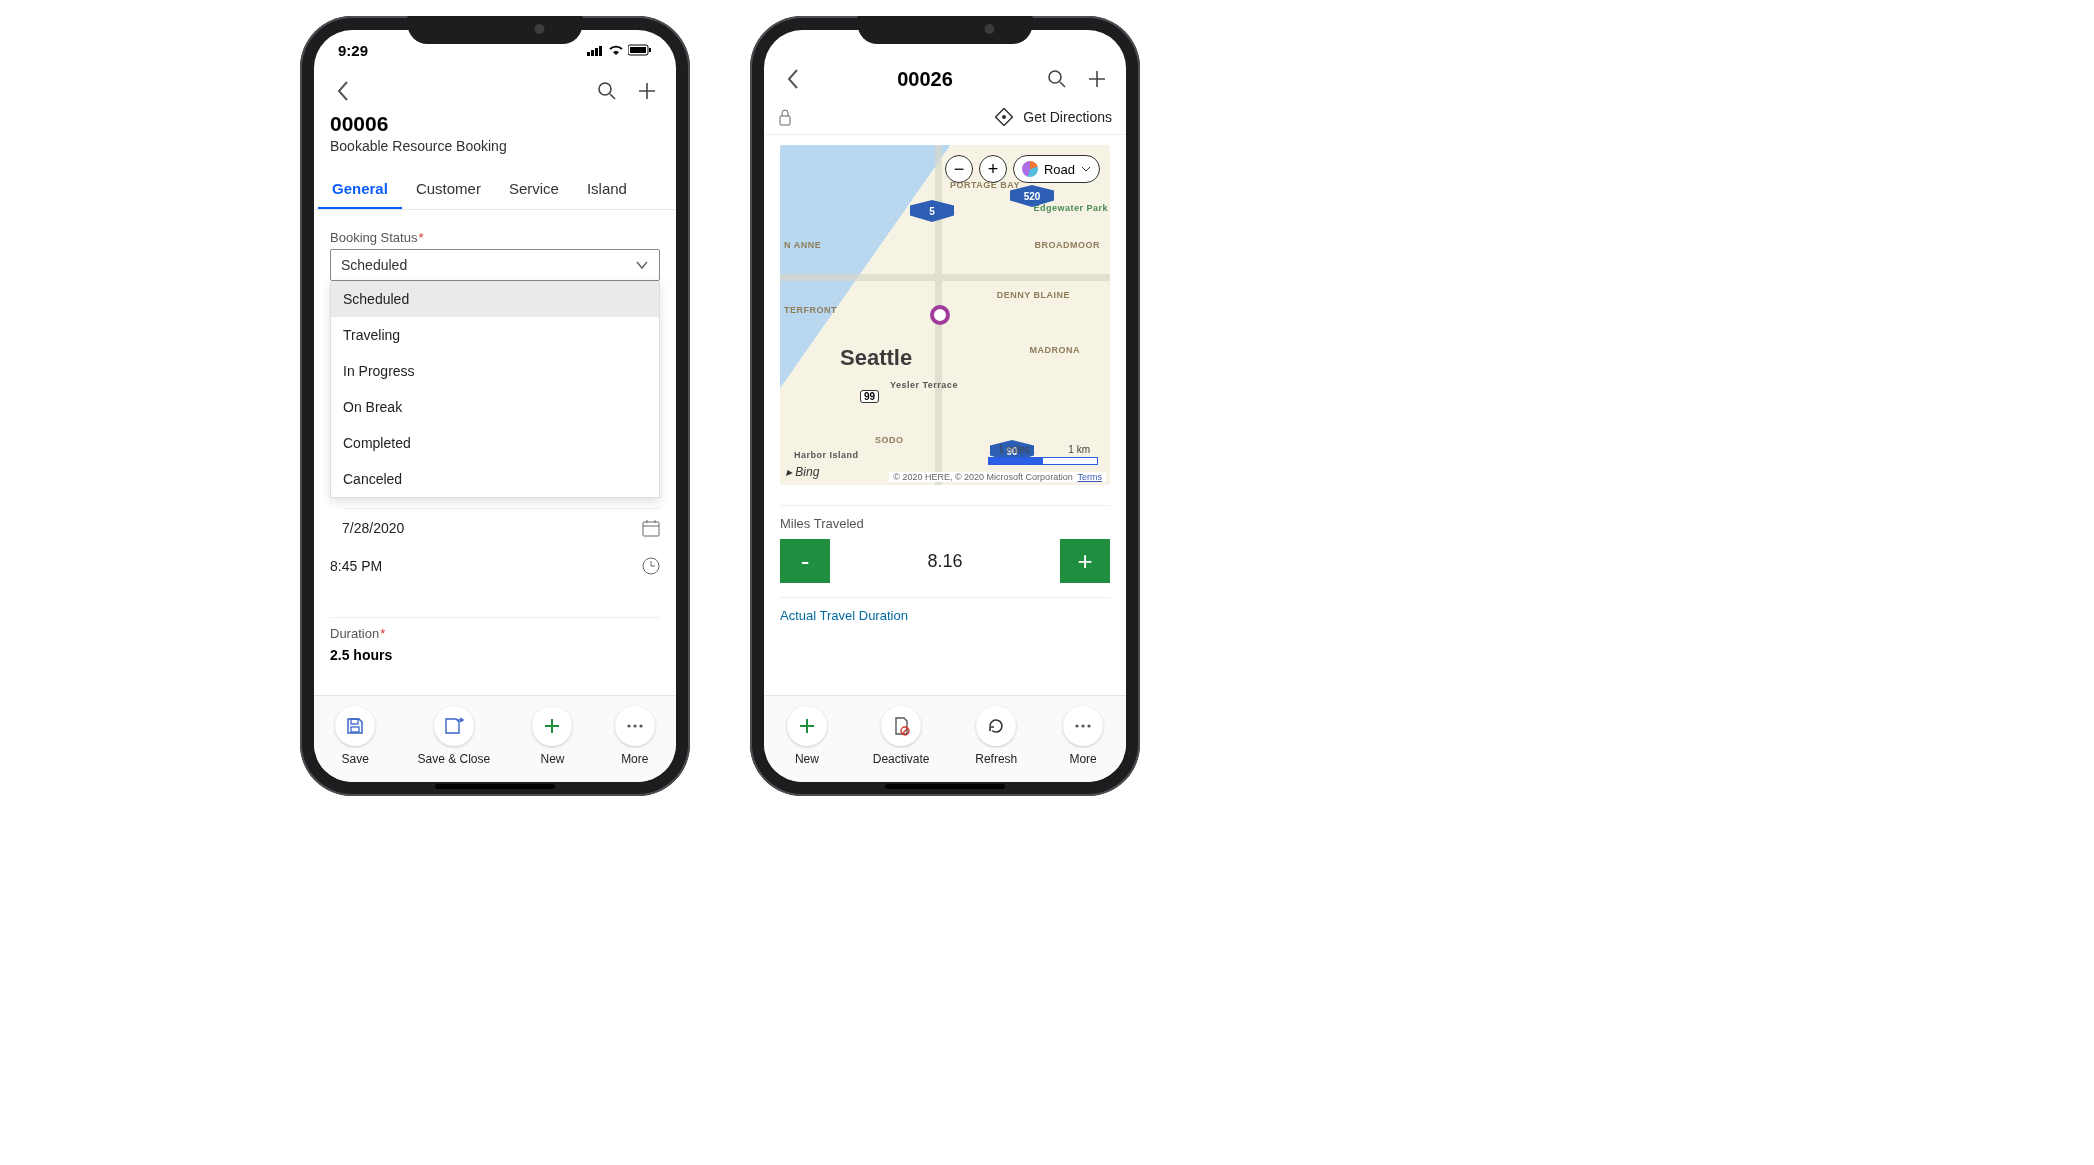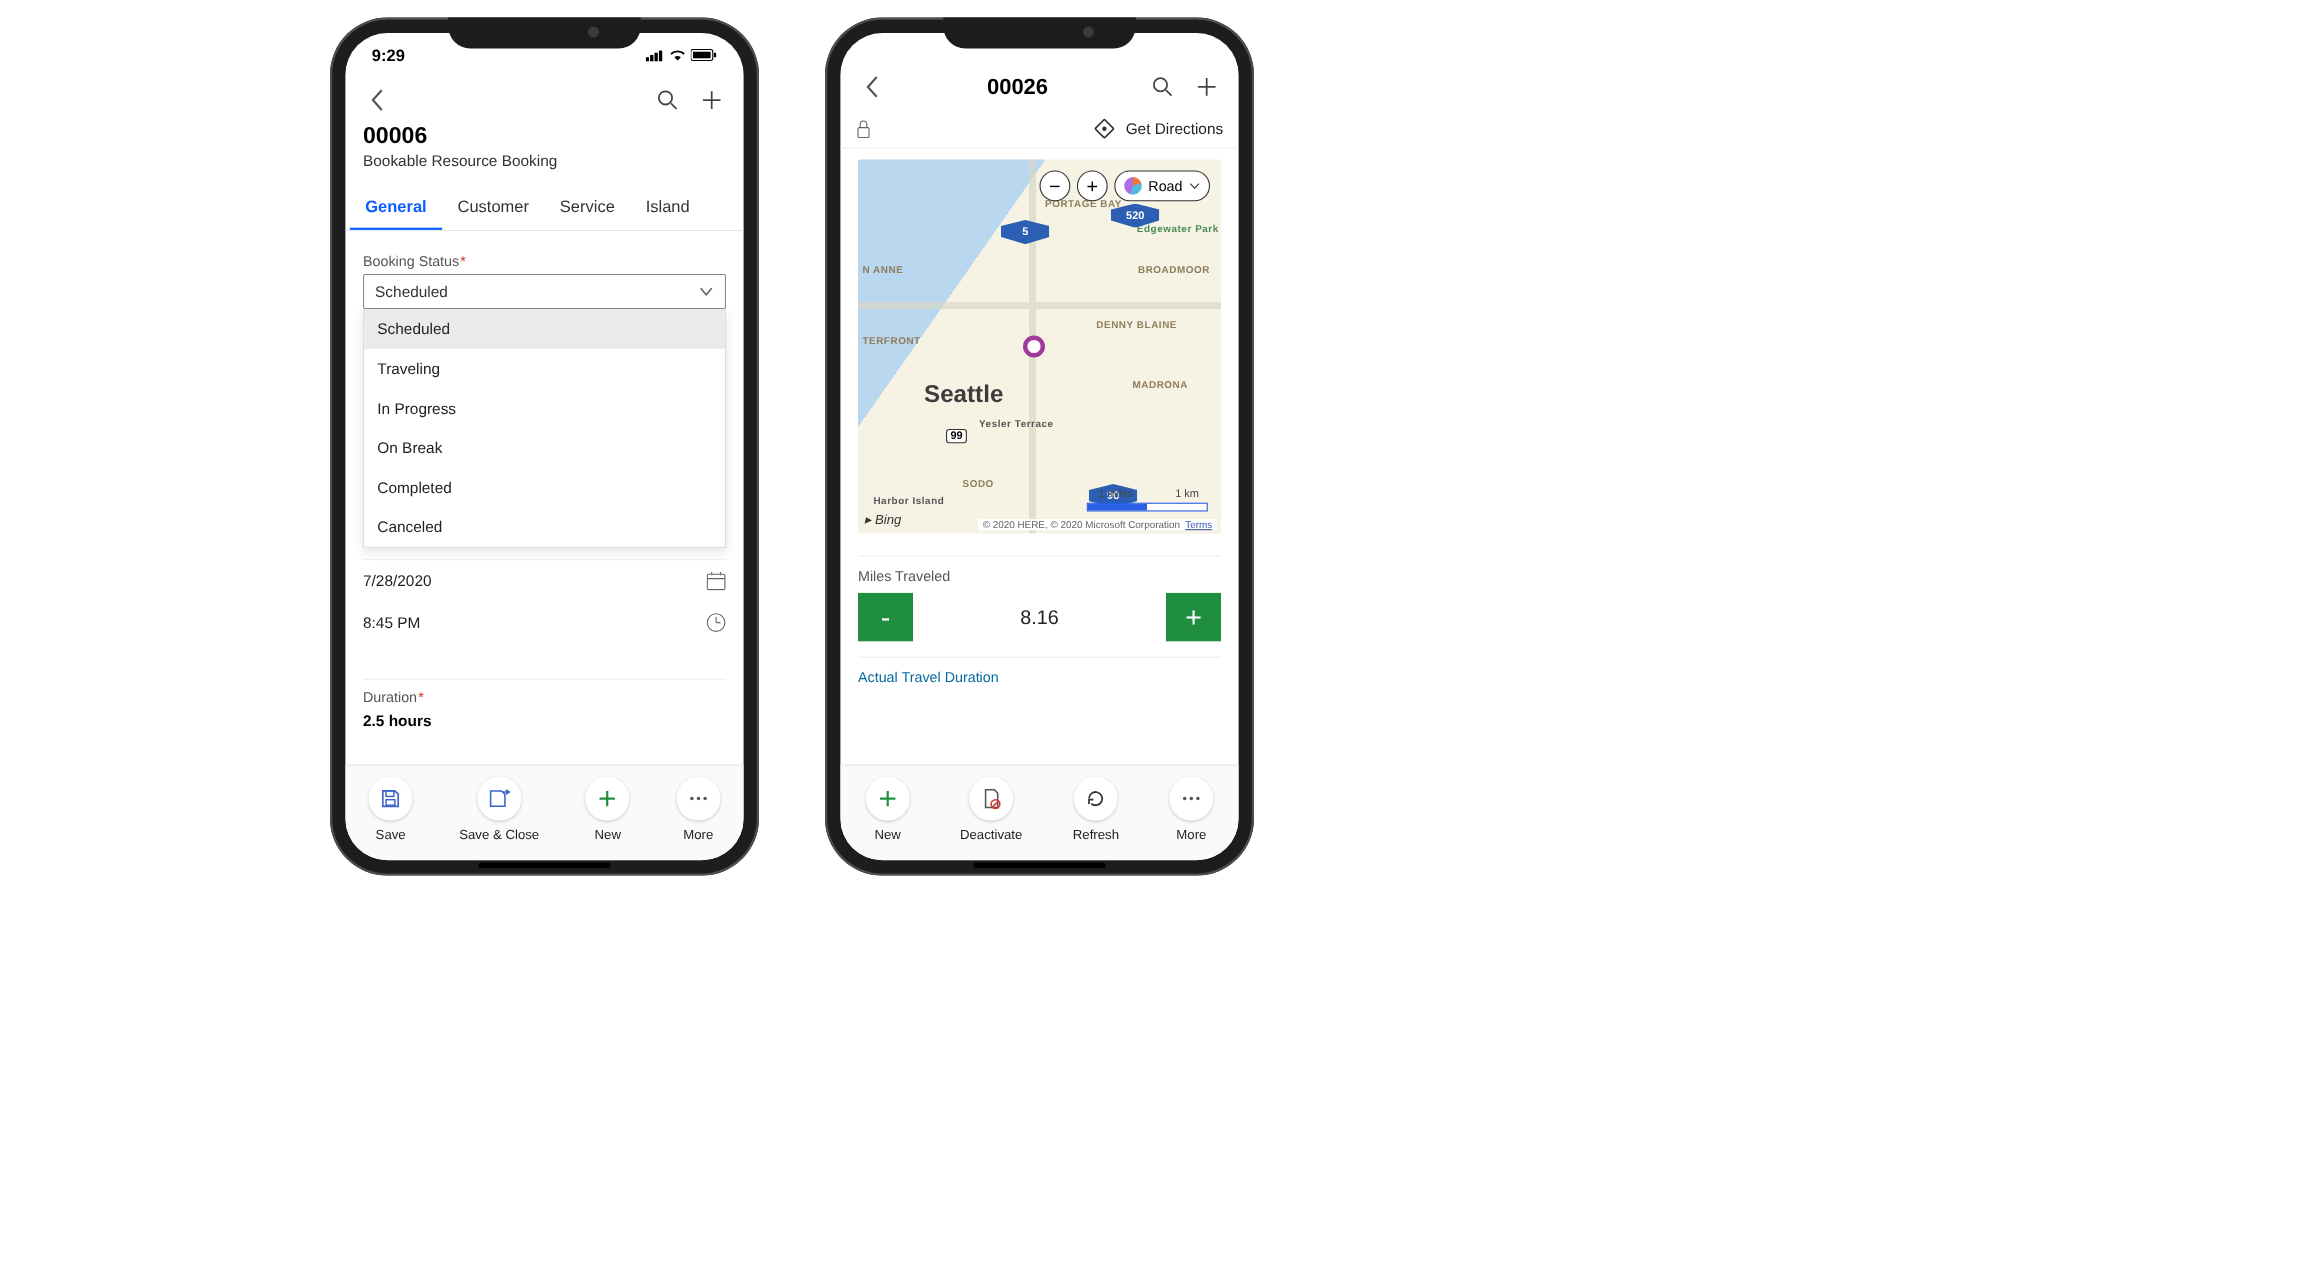--- a/index.html
+++ b/index.html
@@ -262,21 +262,21 @@
         </div>
         <div class="dropdown-panel">
           <div class="opt selected">Scheduled</div>
           <div class="opt">Traveling</div>
           <div class="opt">In Progress</div>
           <div class="opt">On Break</div>
           <div class="opt">Completed</div>
           <div class="opt">Canceled</div>
         </div>
 
-        <div class="inline-row" style="margin-top:10px;">
+        <div class="inline-row" style="margin-top:10px;margin-left:12px;">
           <span>7/28/2020</span>
           <svg width="18" height="18">
             <rect x="1" y="3" width="16" height="14" rx="1" stroke="#666" fill="none"></rect>
             <line x1="1" y1="7" x2="17" y2="7" stroke="#666"></line>
             <line x1="5" y1="1" x2="5" y2="4" stroke="#666"></line>
               <line x1="13" y1="1" x2="13" y2="4" stroke="#666"></line>
           </svg>
         </div>
         <div class="inline-row noborder">
           <span>8:45 PM</span>

